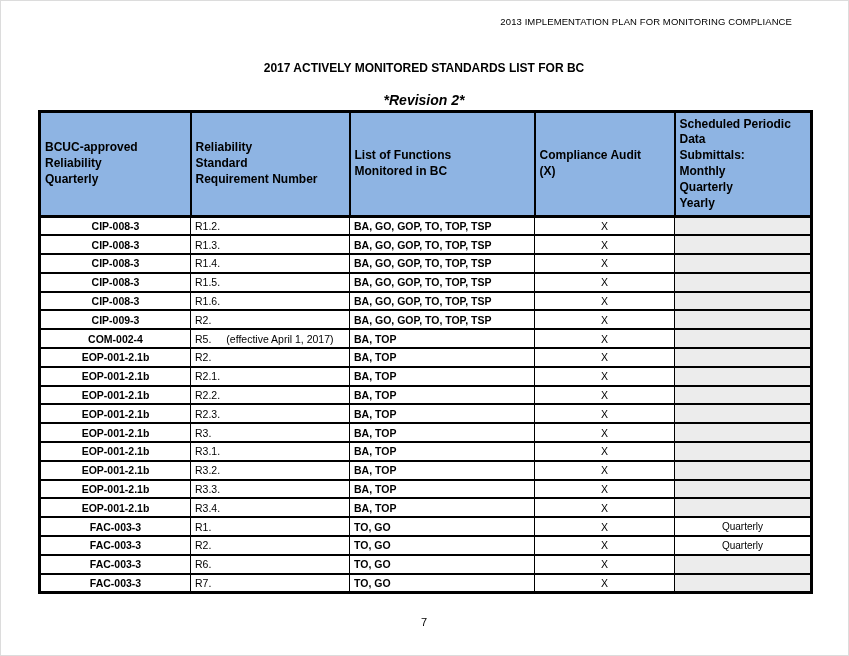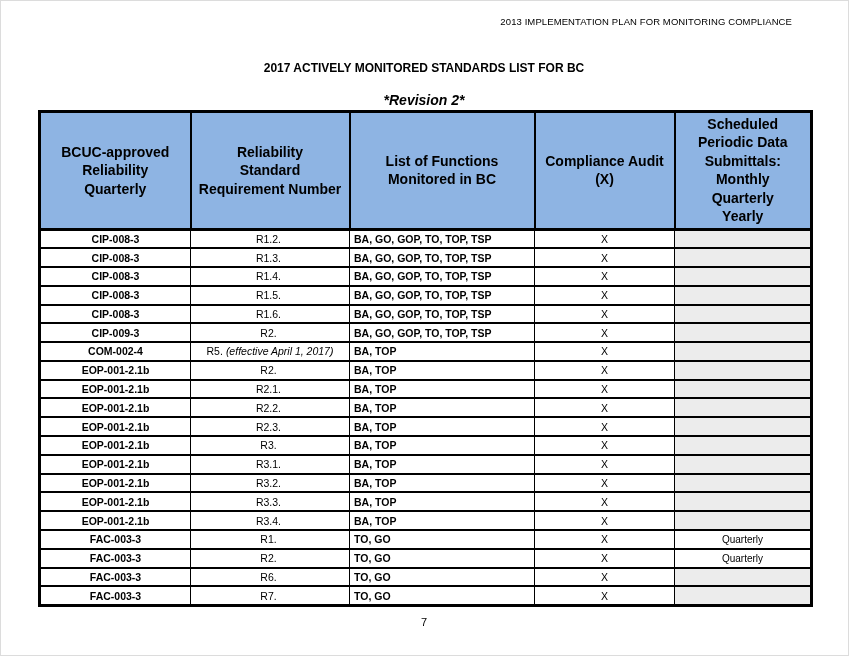--- a/index.html
+++ b/index.html
@@ -38,40 +38,40 @@
     width:772px;border-collapse:collapse;table-layout:fixed;
     border:3px solid var(--border);
   }
   col.c1{width:151px;} col.c2{width:159px;} col.c3{width:185px;}
   col.c4{width:140px;} col.c5{width:137px;}
   thead th{
     background:var(--header-fill);
     border:2px solid var(--border);
     border-bottom:3px solid var(--border);
     height:105px;
-    font-size:14px;font-weight:bold;line-height:1.32;
-    text-align:center;vertical-align:middle;
+    font-size:12px;font-weight:bold;line-height:1.32;
+    text-align:left;vertical-align:middle;
     white-space:pre-line;
     padding:2px 4px;
   }
   tbody tr{height:18.8px;}
   tbody td{
     border-top:2px solid var(--border);
     border-bottom:2px solid var(--border);
     border-left:1.5px solid var(--border);
     border-right:1.5px solid var(--border);
     font-size:10.5px;
     padding:0 4px;
     vertical-align:middle;
     background:#fff;
     overflow:hidden;white-space:nowrap;
   }
   td.c-std{font-weight:bold;text-align:center;}
-  td.c-req{text-align:center;}
-  td.c-req .note{font-style:italic;margin-left:3px;}
+  td.c-req{text-align:left;}
+  td.c-req .note{margin-left:15px;}
   td.c-func{font-weight:bold;text-align:left;}
   td.c-audit{text-align:center;}
   td.c-sub{text-align:center;font-size:10px;}
   td.c-sub.shaded{background:var(--empty-fill);}
   .page-number{
     position:absolute;top:616px;left:38px;width:772px;
     text-align:center;font-size:11px;
   }
 </style>
 </head>

